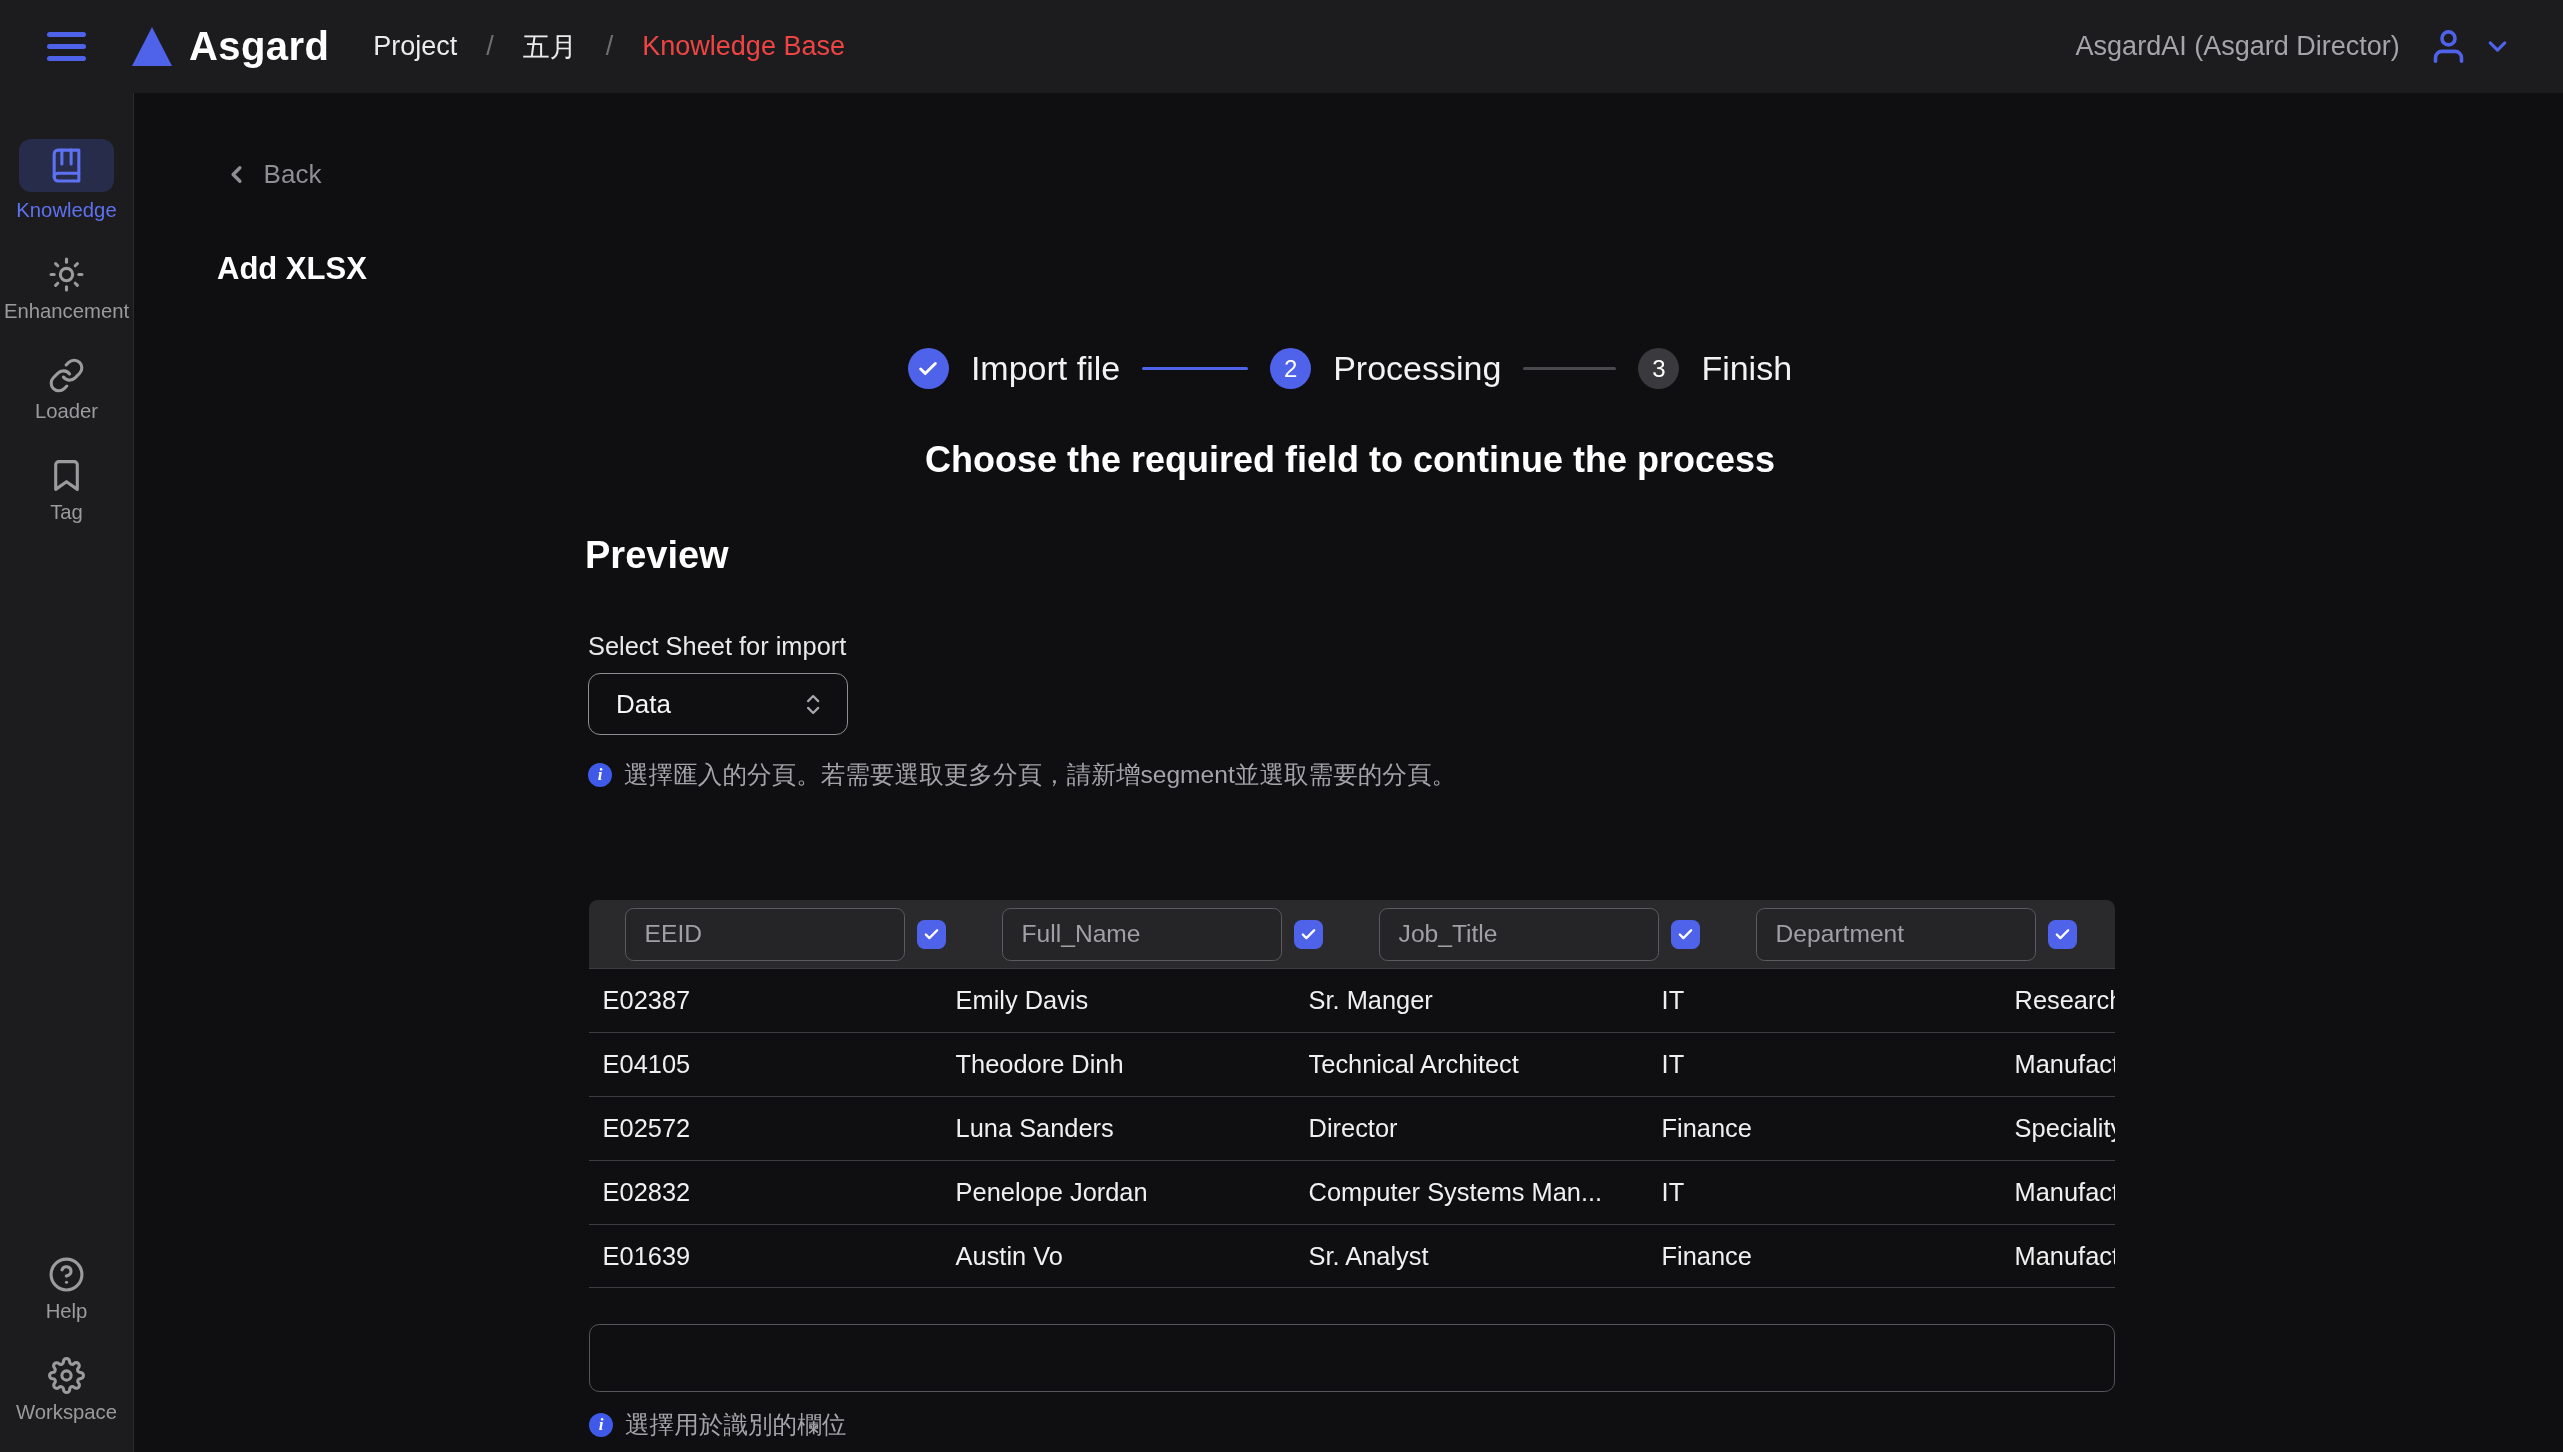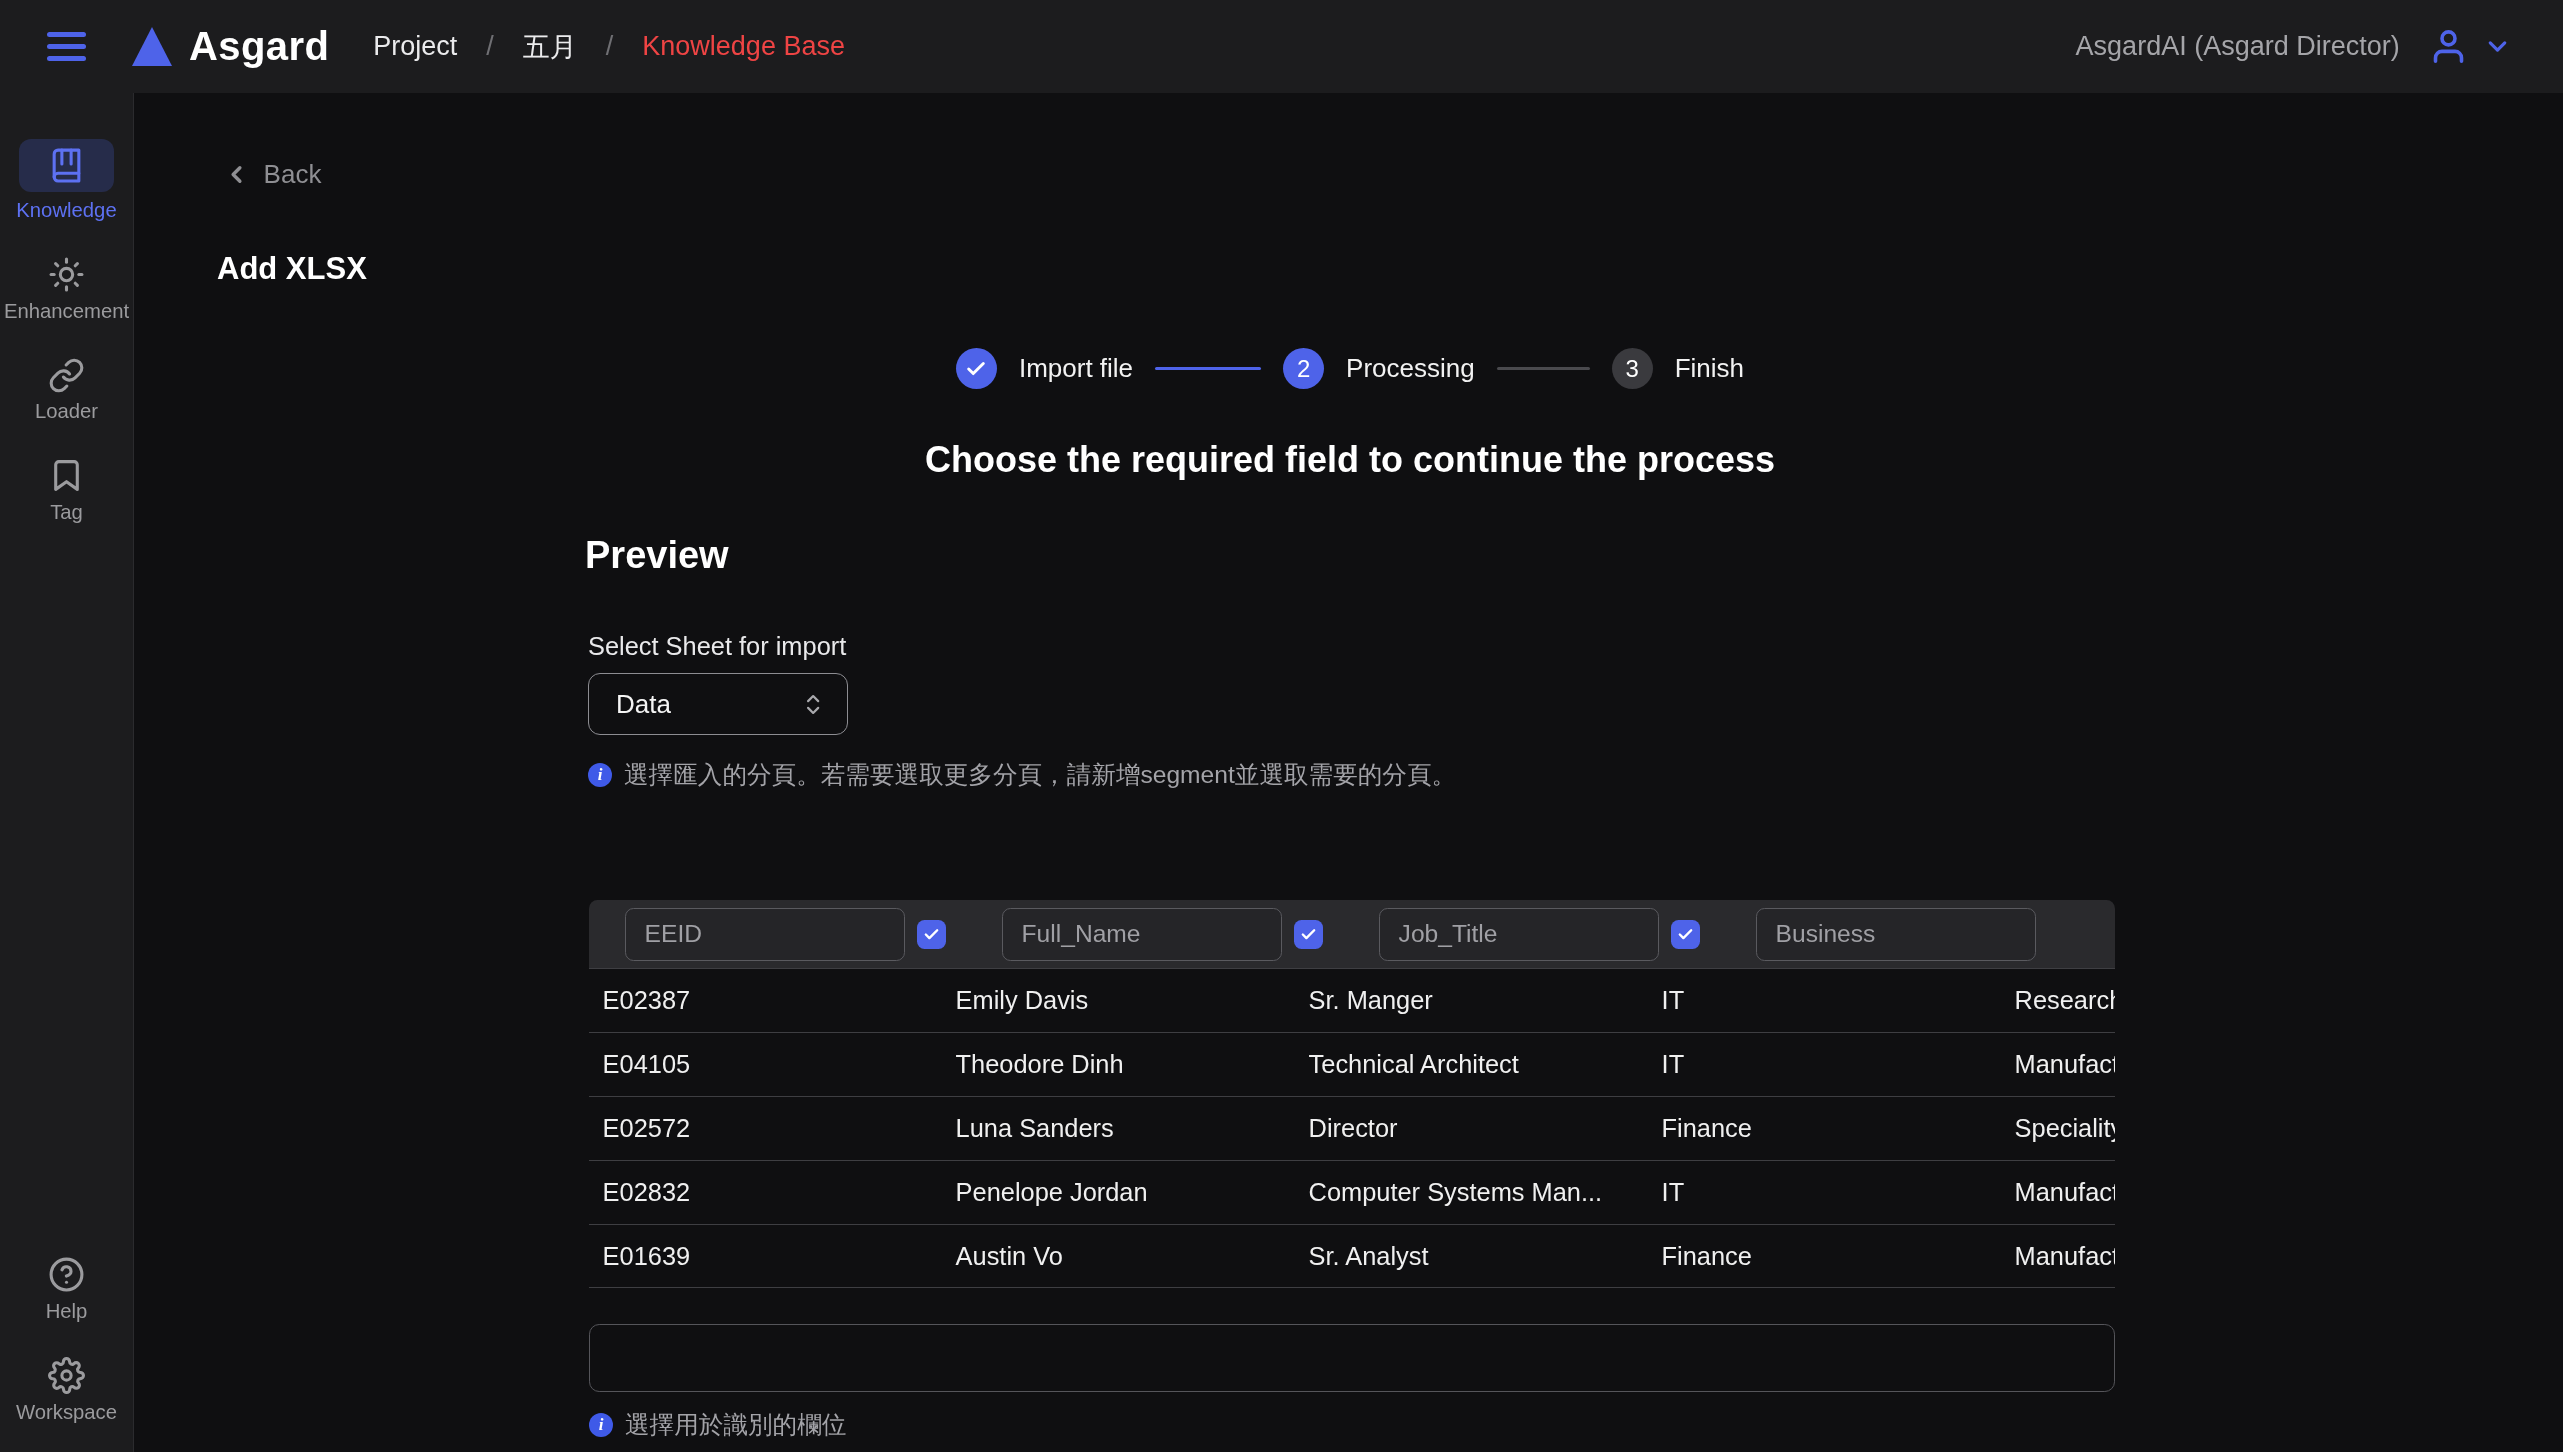--- a/index.html
+++ b/index.html
@@ -51,21 +51,21 @@
   .back-row .back-label { font-size:26px; color:#8f8f93; }
   .page-title { position:absolute; left:81px; top:158px; font-size:31px; font-weight:bold; color:#ffffff; }
   
   .stepper { position:absolute; top:255px; left:0; width:2428px; display:flex; align-items:center; justify-content:center; gap:22px; }
   .step-circle {
     width:41px; height:41px; border-radius:50%; display:flex; align-items:center; justify-content:center;
     font-size:24px; color:#ffffff; flex:none;
   }
   .step-circle.done, .step-circle.active { background:#4e63e9; }
   .step-circle.pending { background:#3a3a3e; }
-  .step-label { font-size:26px; color:#f2f2f2; }
+  .step-label { font-size:34px; color:#f2f2f2; }
   .step-line { height:3.4px; border-radius:1.7px; flex:none; }
   .step-line.blue { width:106px; background:#4e63e9; }
   .step-line.gray { width:93px; background:#4a4a4e; }
   .main-heading { position:absolute; top:346px; left:0; width:2428px; text-align:center; font-size:36px; font-weight:bold; color:#ffffff; }
   .preview-title { position:absolute; left:449px; top:441px; font-size:38px; font-weight:bold; color:#ffffff; }
   .sheet-label { position:absolute; left:452px; top:539px; font-size:25.4px; color:#e9e9eb; }
   .sheet-select {
     position:absolute; left:452px; top:580px; width:260px; height:62px;
     border:1.7px solid #8d8d92; border-radius:12px; background:transparent;
     display:flex; align-items:center; justify-content:space-between; padding:0 24px 0 27px; cursor:pointer;
@@ -263,20 +263,28 @@
       </div>
       <div class="th-cell">
         <div class="th-input">Job_Title</div>
         <div class="th-check">
             <svg width="17" height="17" viewBox="0 0 24 24" fill="none" stroke="#ffffff" stroke-width="3.4" stroke-linecap="round" stroke-linejoin="round">
               <polyline points="20 6 9 17 4 12"></polyline>
             </svg>
           </div>
       </div>
       <div class="th-cell">
+        <div class="th-input">Department</div>
+        <div class="th-check">
+            <svg width="17" height="17" viewBox="0 0 24 24" fill="none" stroke="#ffffff" stroke-width="3.4" stroke-linecap="round" stroke-linejoin="round">
+              <polyline points="20 6 9 17 4 12"></polyline>
+            </svg>
+          </div>
+      </div>
+      <div class="th-cell">
         <div class="th-input">Business</div>
 
       </div>
     </div>
 
     <div class="trow">
       <div class="td-cell">E02387</div>
       <div class="td-cell">Emily Davis</div>
       <div class="td-cell">Sr. Manger</div>
       <div class="td-cell">IT</div>

